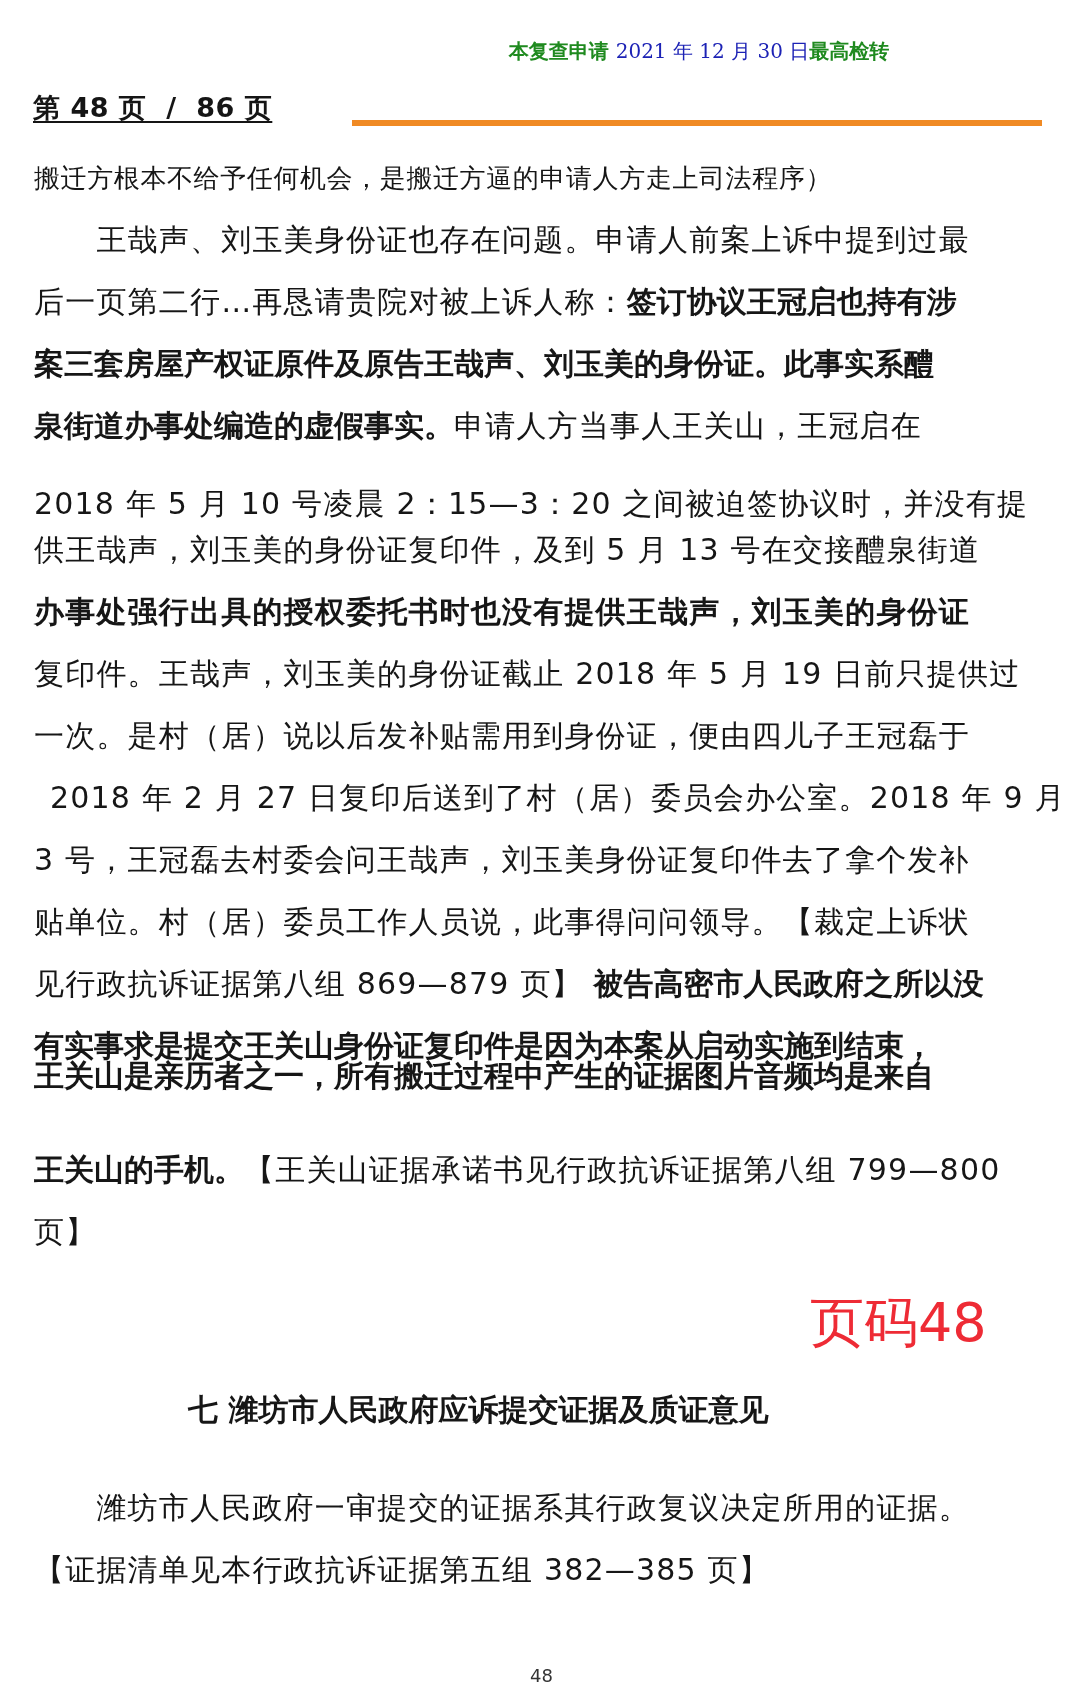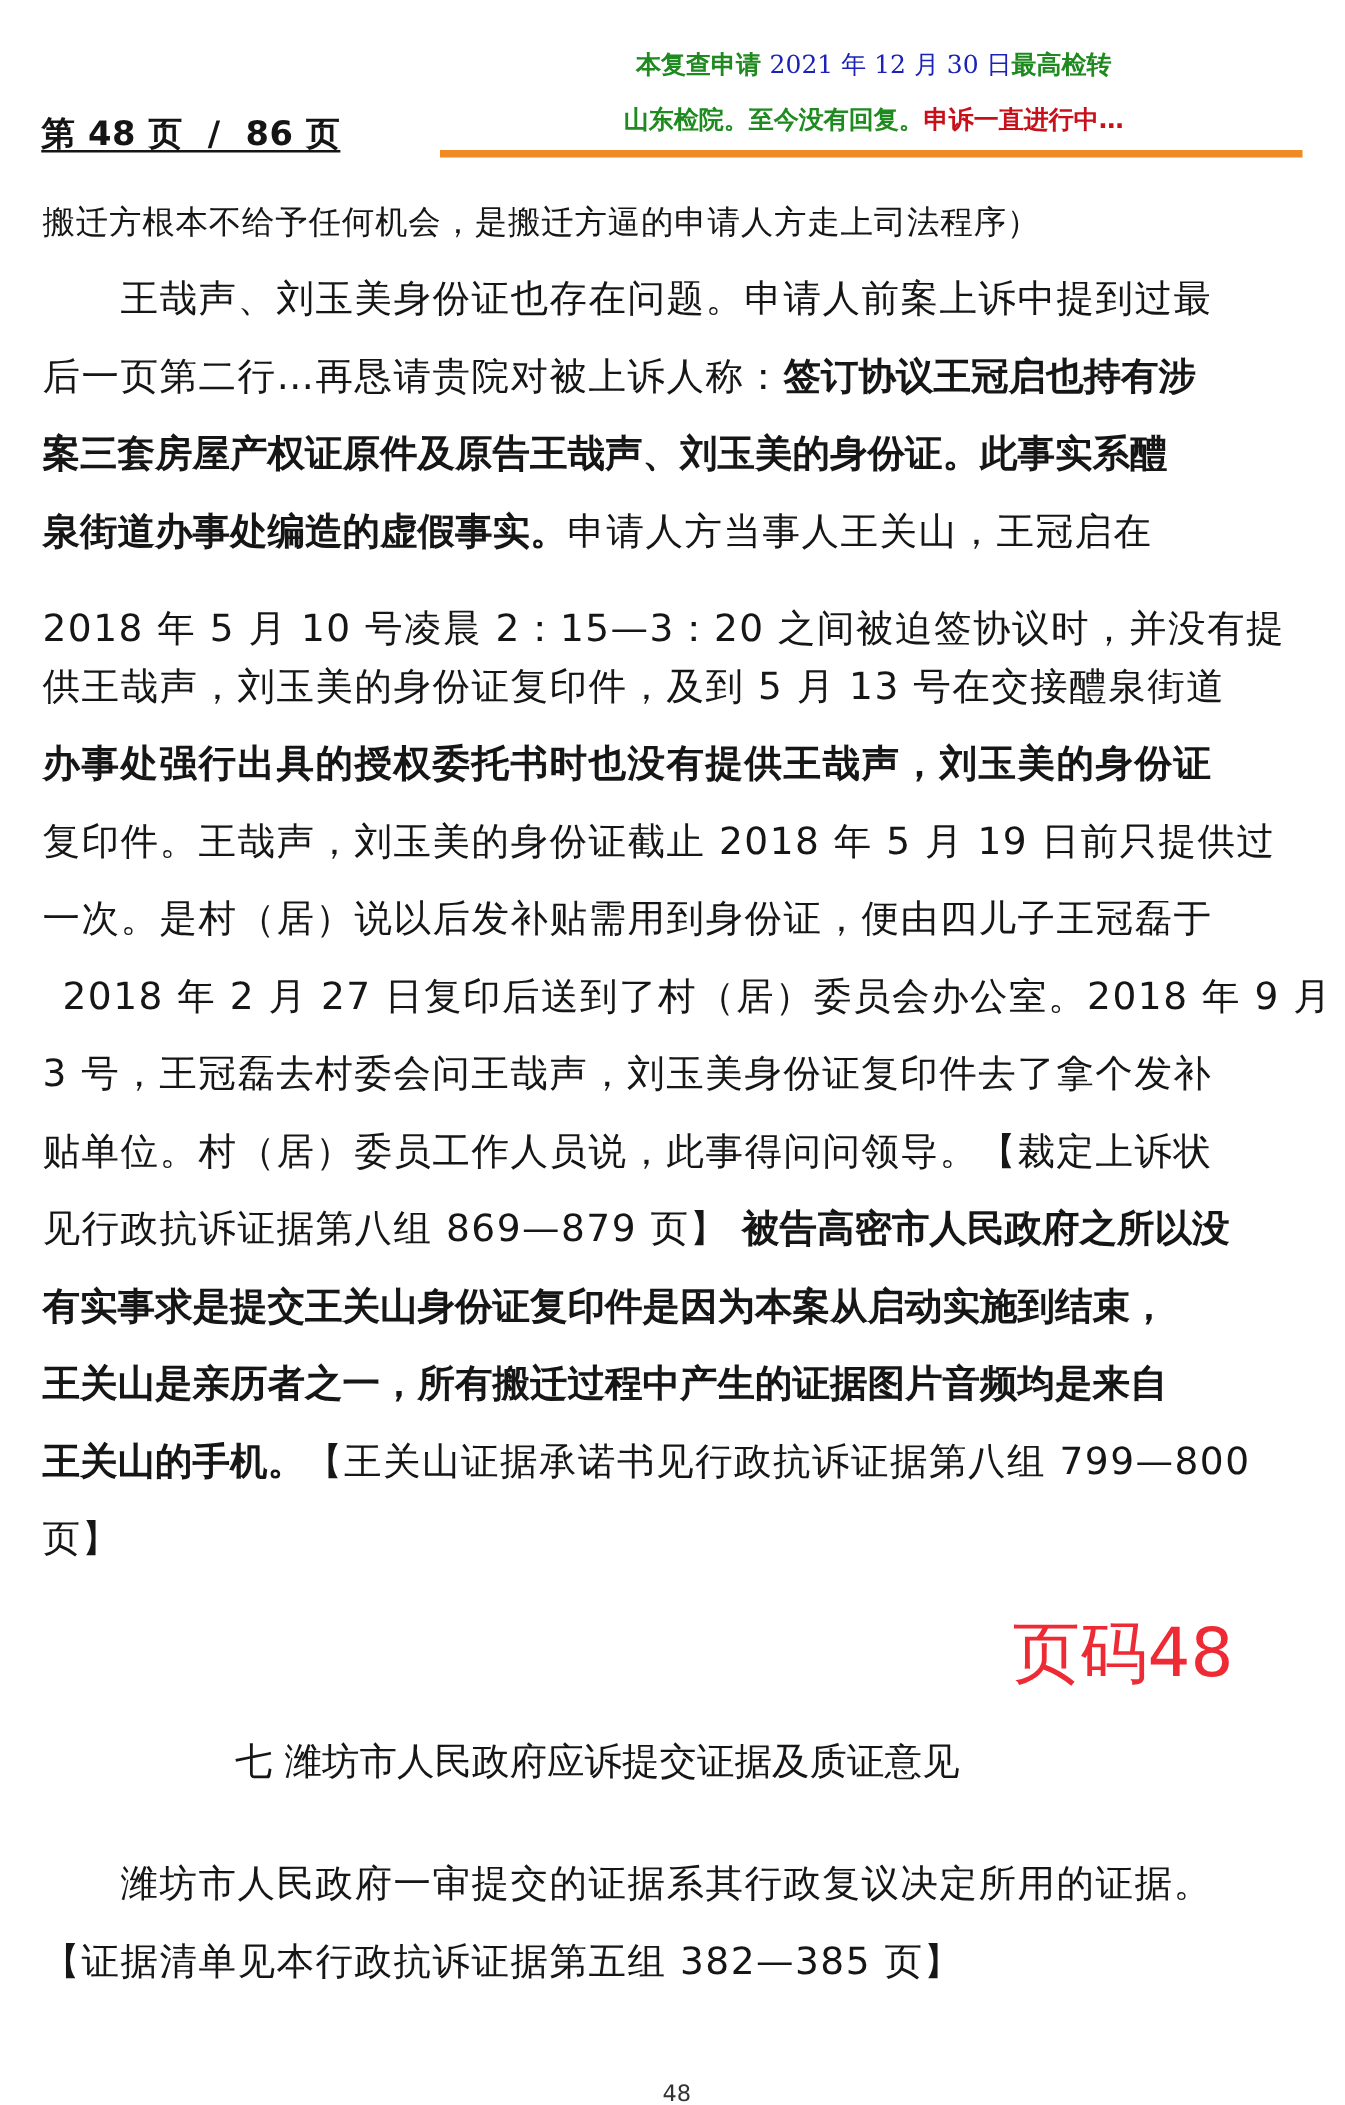--- a/index.html
+++ b/index.html
@@ -80,44 +80,41 @@
       color: #ee2b35;
       font-weight: normal;
       letter-spacing: 0px;
     }
     .section-heading {
       position: absolute;
       left: 188px;
       top: 1390px;
       font-size: 30px;
       line-height: 40px;
-      font-weight: normal;
+      font-weight: bold;
       color: #161616;
       white-space: nowrap;
     }
     .footer-num {
       position: absolute;
       left: 530px;
       top: 1668px;
       font-size: 18px;
       line-height: 16px;
       color: #333333;
     }
   </style>
 </head>
 <body>
 
 <div class="page-counter">第 48 页  /  86 页</div>
 
 <div class="banner">
   <div class="banner-line l1">
     <span class="green">本复查申请 </span><span class="blue">2021 年 12 月 30 日</span><span class="green">最高检转</span>
-  </div>
-  <div class="banner-line l2">
-    <span class="green">山东检院。至今没有回复。</span><span class="red">申诉一直进行中…</span>
   </div>
   <div class="banner-rule"></div>
 </div>
 
 <div class="text-line line-first" style="top:158px;">
   <span>搬迁方根本不给予任何机会，是搬迁方逼的申请人方走上司法程序）</span>
 </div>
 <div class="text-line" style="top:220px;text-align:right;">
   <span>　　王哉声、刘玉美身份证也存在问题。申请人前案上诉中提到过最</span>
 </div>
@@ -153,21 +150,21 @@
 </div>
 <div class="text-line" style="top:902px;">
   <span>贴单位。村（居）委员工作人员说，此事得问问领导。【裁定上诉状</span>
 </div>
 <div class="text-line" style="top:964px;">
   <span>见行政抗诉证据第八组 869—879 页】 </span><span class="b">被告高密市人民政府之所以没</span>
 </div>
 <div class="text-line" style="top:1026px;">
   <span class="b">有实事求是提交王关山身份证复印件是因为本案从启动实施到结束，</span>
 </div>
-<div class="text-line" style="top:1088px;">
+<div class="text-line" style="top:1056px;">
   <span class="b">王关山是亲历者之一，所有搬迁过程中产生的证据图片音频均是来自</span>
 </div>
 <div class="text-line" style="top:1150px;">
   <span class="b">王关山的手机。</span><span>【王关山证据承诺书见行政抗诉证据第八组 799—800</span>
 </div>
 <div class="text-line" style="top:1212px;">
   <span>页】</span>
 </div>
 
 <div class="watermark">页码48</div>

